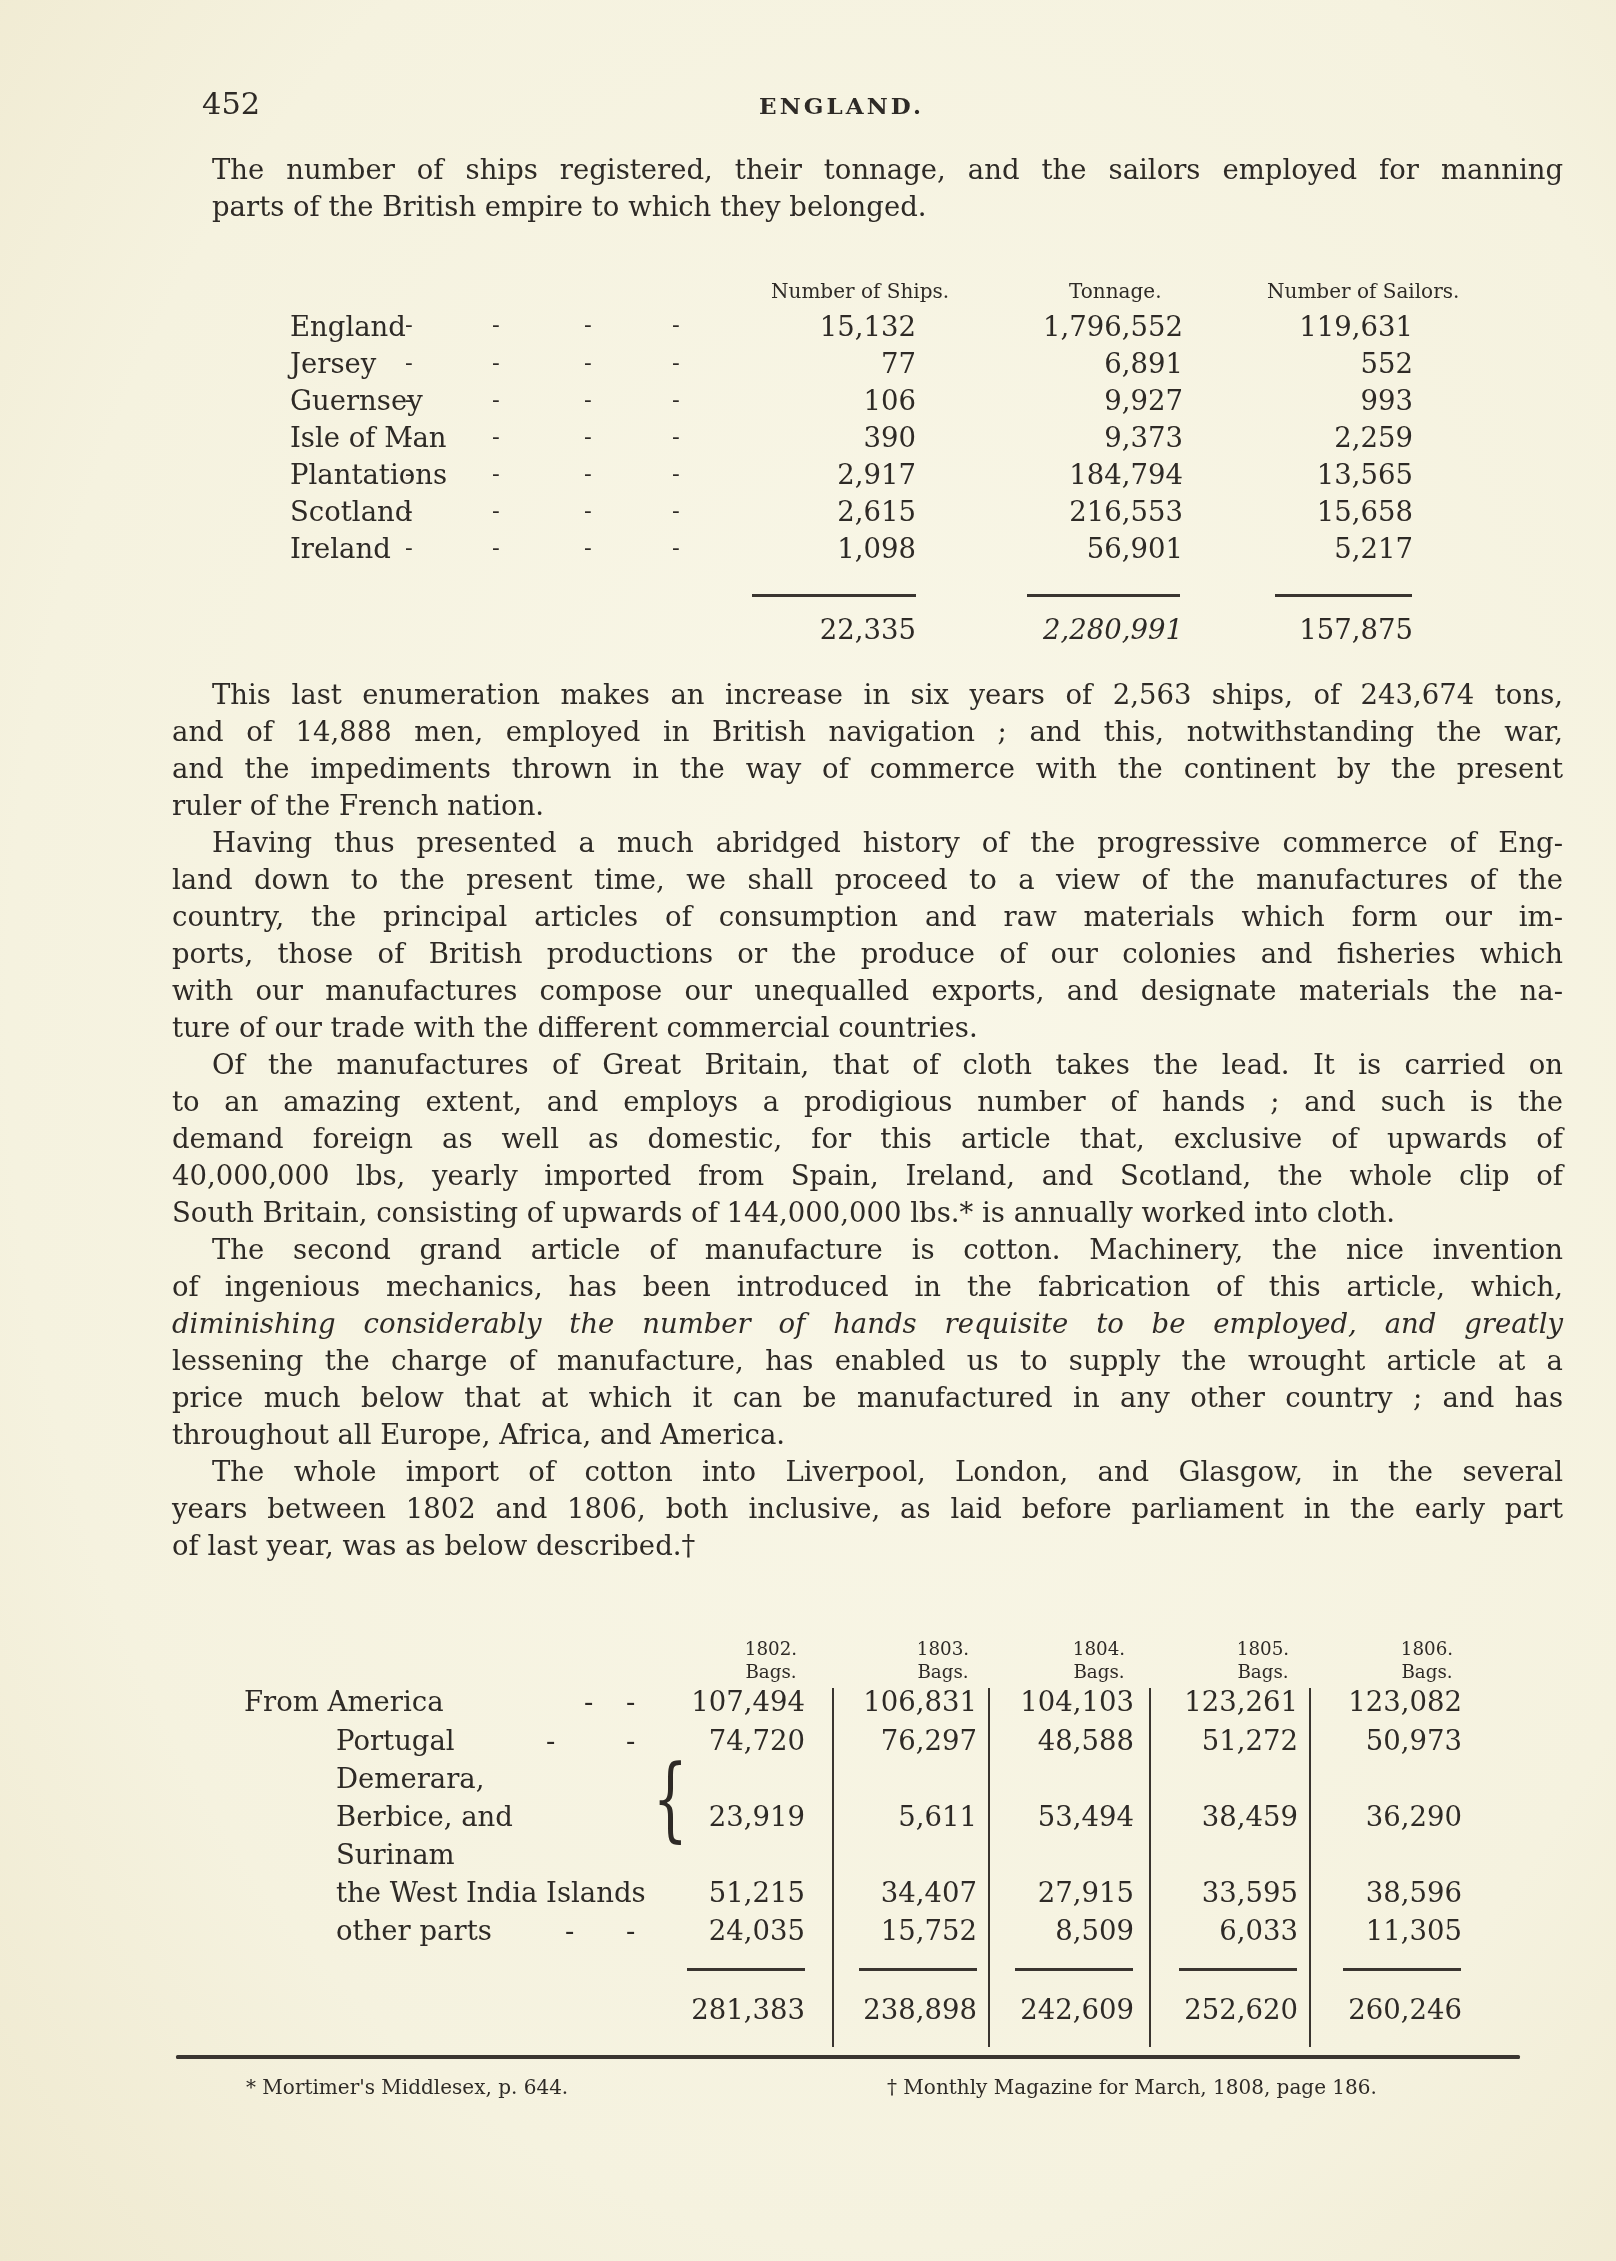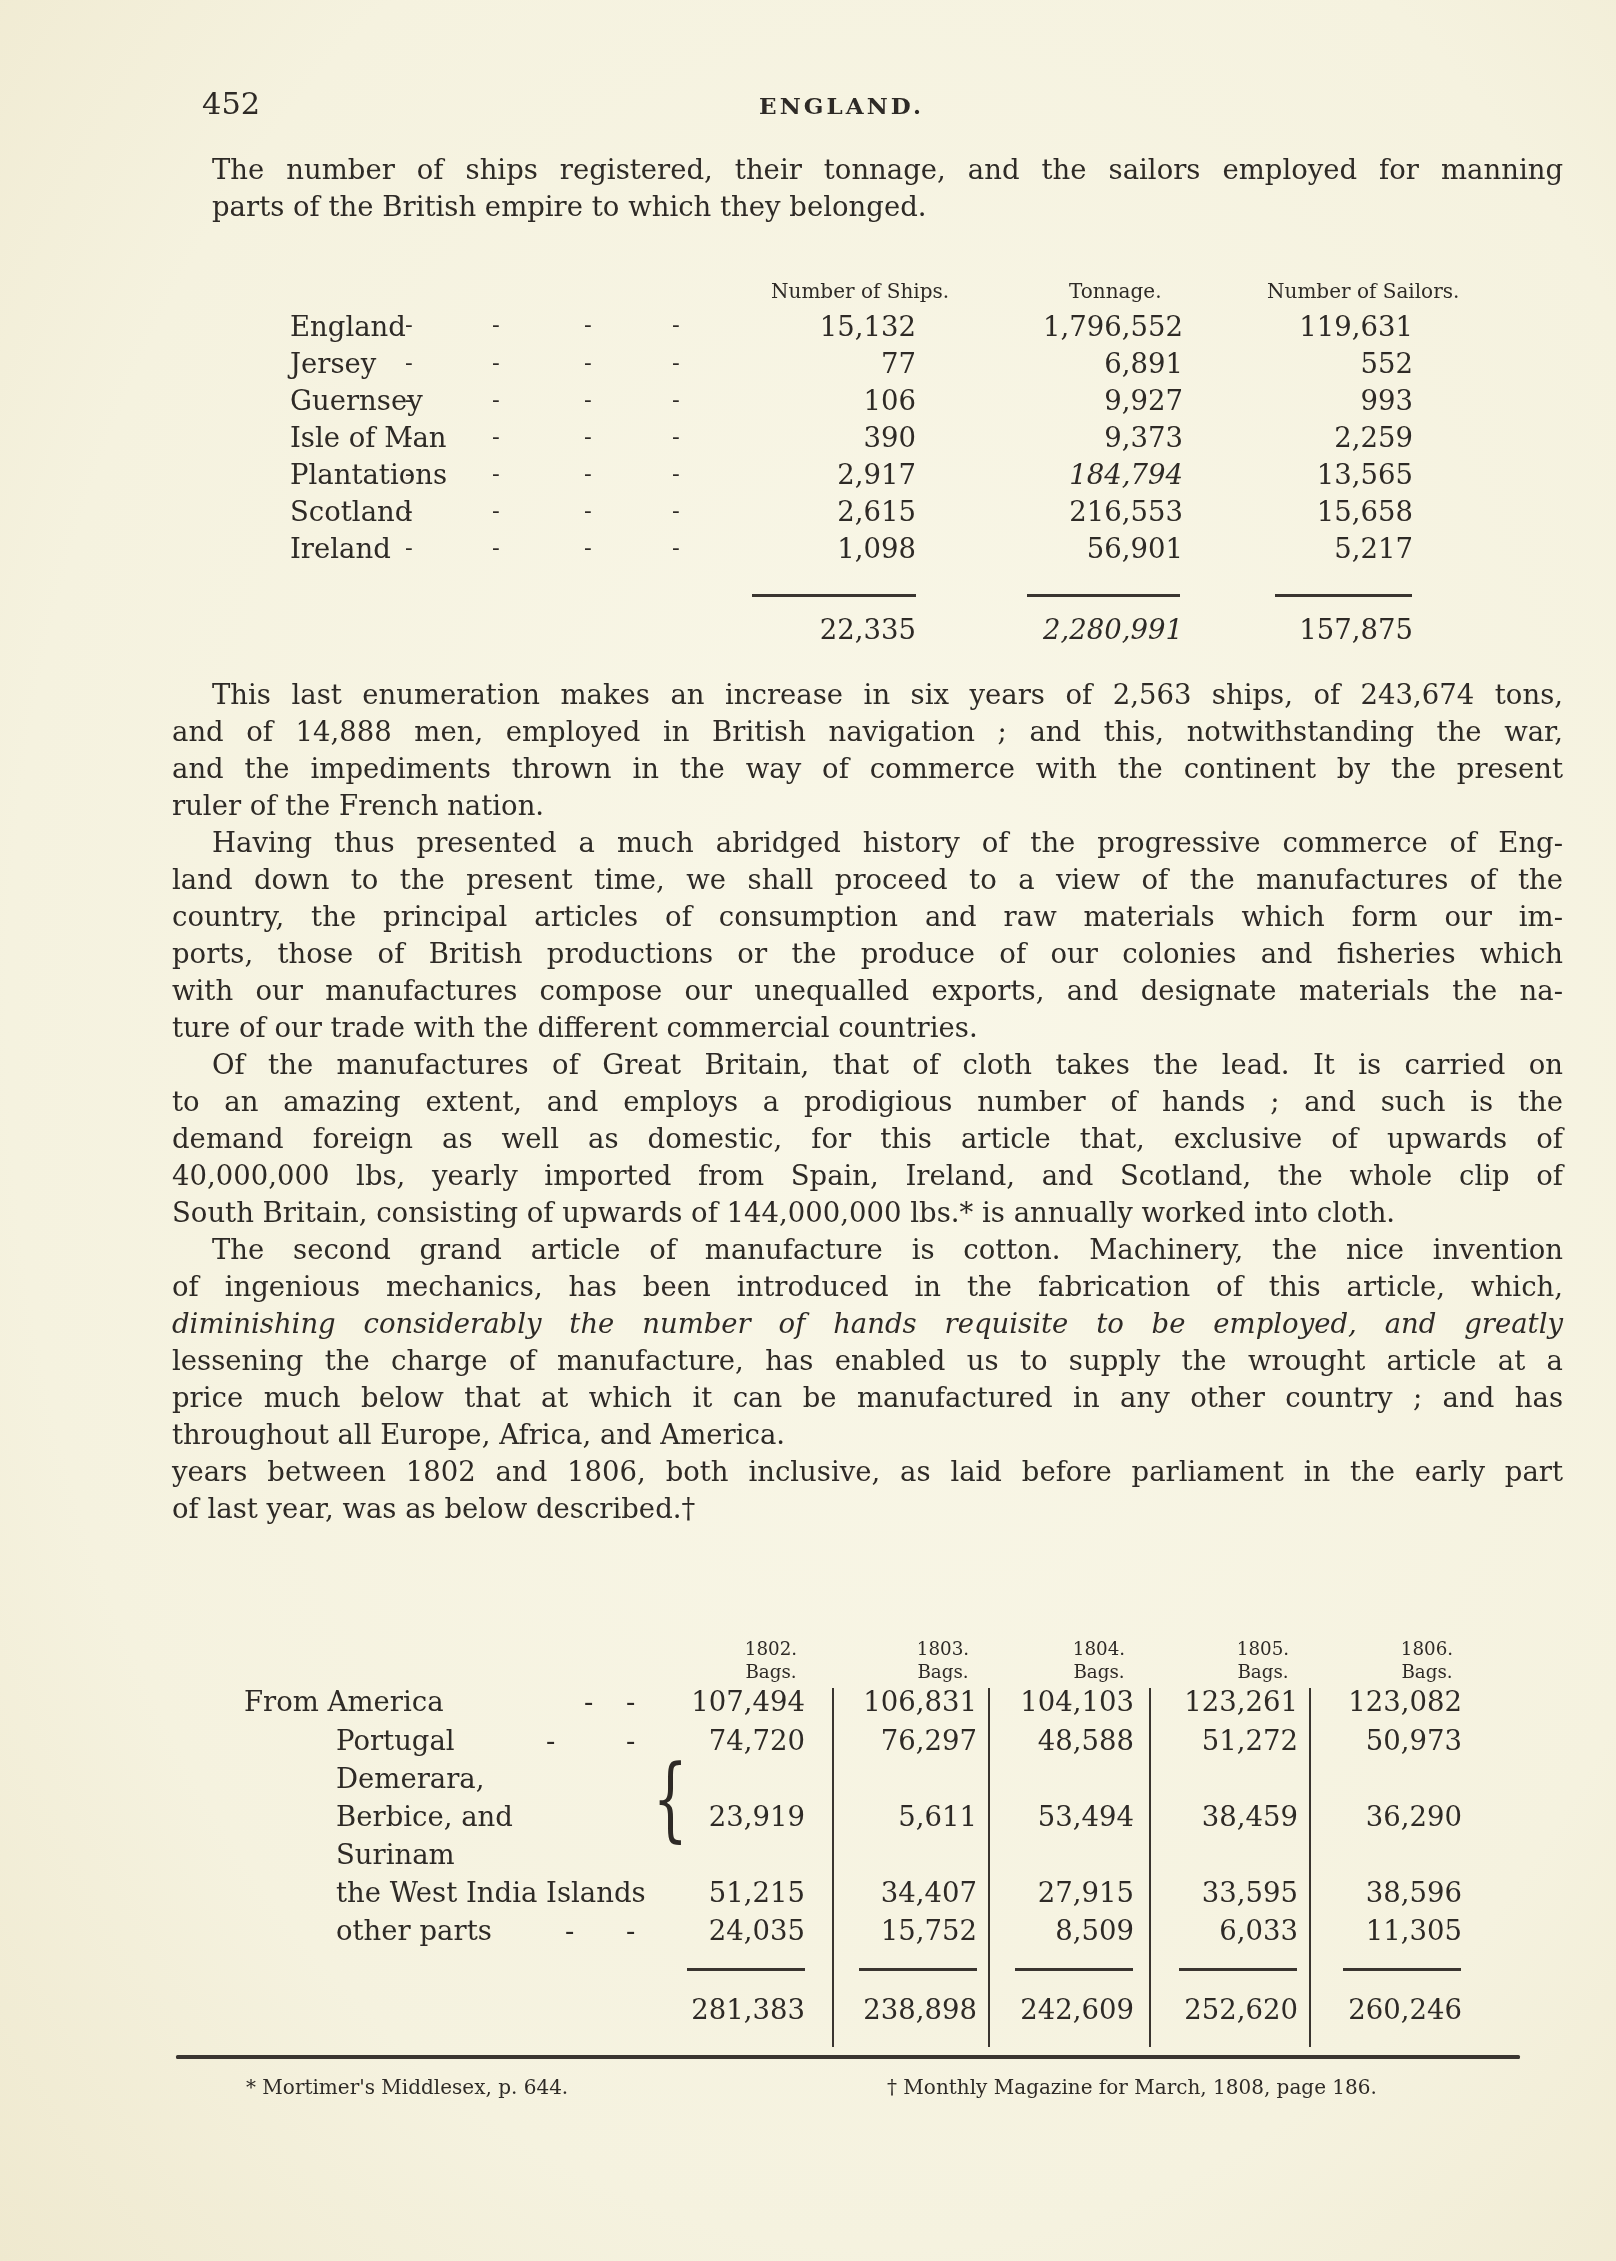--- a/index.html
+++ b/index.html
@@ -105,21 +105,21 @@
           <span class="t1-num" style="left:733px;width:160px;">9,373</span>
           <span class="t1-num" style="left:970px;width:153px;">2,259</span>
         </div>
         <div class="t1-row" style="top: 179px;">
           <span class="t1-label">Plantations</span>
           <span class="t1-dash" style="left:115px;top:1.5px;">-</span>
           <span class="t1-dash" style="left:202px;top:1.5px;">-</span>
           <span class="t1-dash" style="left:294px;top:1.5px;">-</span>
           <span class="t1-dash" style="left:382px;top:1.5px;">-</span>
           <span class="t1-num" style="left:458px;width:168px;">2,917</span>
-          <span class="t1-num" style="left:733px;width:160px;font-style:italic;">184,794</span>
+          <span class="t1-num" style="left:733px;width:160px;">184,794</span>
           <span class="t1-num" style="left:970px;width:153px;">13,565</span>
         </div>
         <div class="t1-row" style="top: 216px;">
           <span class="t1-label">Scotland</span>
           <span class="t1-dash" style="left:115px;top:1.5px;">-</span>
           <span class="t1-dash" style="left:202px;top:1.5px;">-</span>
           <span class="t1-dash" style="left:294px;top:1.5px;">-</span>
           <span class="t1-dash" style="left:382px;top:1.5px;">-</span>
           <span class="t1-num" style="left:458px;width:168px;">2,615</span>
           <span class="t1-num" style="left:733px;width:160px;">216,553</span>
@@ -161,20 +161,21 @@
       <span class="line" style="margin-left: -40px;">to an amazing extent, and employs a prodigious number of hands ; and such is the</span>
       <span class="line" style="margin-left: -40px;">demand foreign as well as domestic, for this article that, exclusive of upwards of</span>
       <span class="line" style="margin-left: -40px;">40,000,000 lbs, yearly imported from Spain, Ireland, and Scotland, the whole clip of</span>
       <span class="line last" style="margin-left: -40px;">South Britain, consisting of upwards of 144,000,000 lbs.* is annually worked into cloth.</span>
       <span class="line" style="padding-left: 0px;">The second grand article of manufacture is cotton. Machinery, the nice invention</span>
       <span class="line" style="margin-left: -40px;">of ingenious mechanics, has been introduced in the fabrication of this article, which,</span>
       <span class="line" style="margin-left: -40px; font-style: italic;">diminishing considerably the number of hands requisite to be employed, and greatly</span>
       <span class="line" style="margin-left: -40px;">lessening the charge of manufacture, has enabled us to supply the wrought article at a</span>
       <span class="line" style="margin-left: -40px;">price much below that at which it can be manufactured in any other country ; and has</span>
       <span class="line last" style="margin-left: -40px;">throughout all Europe, Africa, and America.</span>
+      <span class="line" style="padding-left: 0px;">The whole import of cotton into Liverpool, London, and Glasgow, in the several</span>
       <span class="line" style="margin-left: -40px;">years between 1802 and 1806, both inclusive, as laid before parliament in the early part</span>
       <span class="line last" style="margin-left: -40px;">of last year, was as below described.†</span>
     </div>
 
   <div class="t2" id="t2">
       <span class="t2-year" style="left:481px;top:0px;">1802.</span>
       <span class="t2-bags" style="left:481px;top:23px;">Bags.</span>
       <span class="t2-year" style="left:653px;top:0px;">1803.</span>
       <span class="t2-bags" style="left:653px;top:23px;">Bags.</span>
       <span class="t2-year" style="left:809px;top:0px;">1804.</span>

